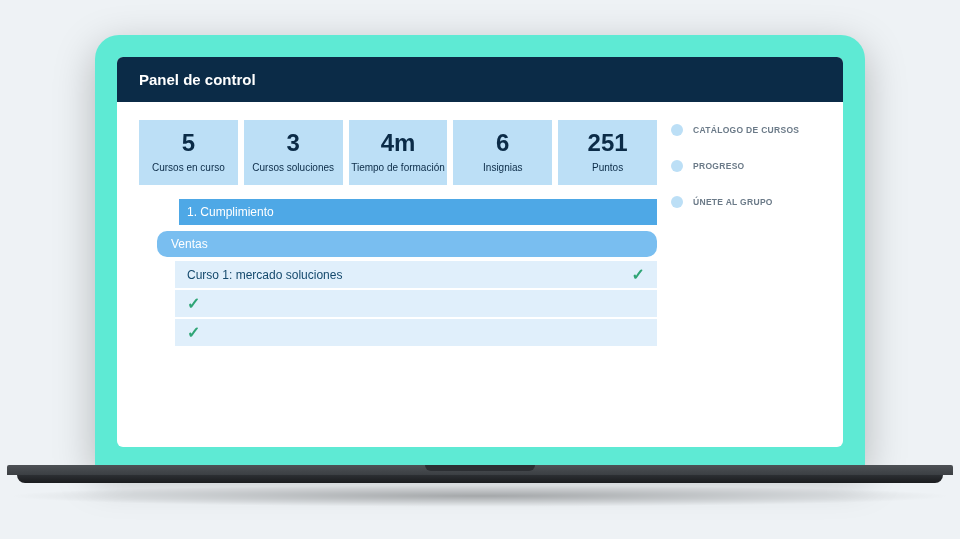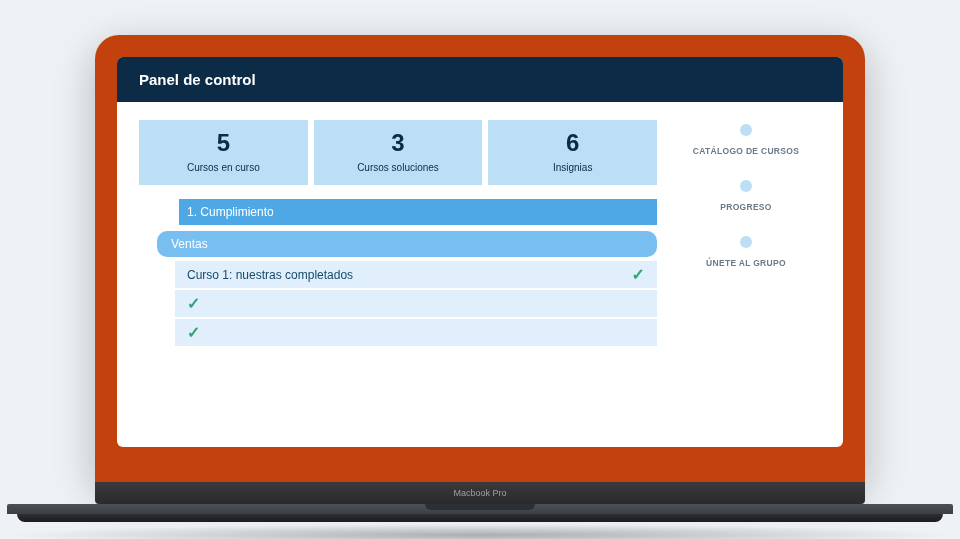--- a/index.html
+++ b/index.html
@@ -11,23 +11,23 @@
       display: flex;
       align-items: flex-start;
       justify-content: center;
       padding-top: 35px;
     }
     .laptop {
       width: 770px;
       position: relative;
     }
     .screen-bezel {
-      background: #c2410c;
+      background: #5eead4;
       border-radius: 24px 24px 0 0;
-      padding: 22px 22px 35px 22px;
+      padding: 22px 22px 18px 22px;
       box-shadow: 0 12px 40px rgba(0,0,0,0.25);
     }
     .screen {
       background: #fff;
       border-radius: 6px;
       overflow: hidden;
       height: 390px;
       display: flex;
       flex-direction: column;
     }
@@ -115,21 +115,20 @@
     }
     .side-item {
       display: flex;
       align-items: center;
       gap: 10px;
       font-size: 8.5px;
       letter-spacing: 0.3px;
       color: #6b7a88;
       font-weight: 600;
       margin-bottom: 24px;
-      flex-direction: column;
     }
     .side-dot {
       width: 12px;
       height: 12px;
       border-radius: 50%;
       background: #bcdff6;
       flex-shrink: 0;
     }
     .hinge {
       background: linear-gradient(#3a3a3d, #2a2a2d);
@@ -199,36 +198,44 @@
           <div class="stats">
             <div class="stat">
               <div class="stat-value">5</div>
               <div class="stat-label">Cursos en curso</div>
             </div>
             <div class="stat">
               <div class="stat-value">3</div>
               <div class="stat-label">Cursos soluciones</div>
             </div>
             <div class="stat">
+              <div class="stat-value">4m</div>
+              <div class="stat-label">Tiempo de formación</div>
+            </div>
+            <div class="stat">
               <div class="stat-value">6</div>
               <div class="stat-label">Insignias</div>
             </div>
+            <div class="stat">
+              <div class="stat-value">251</div>
+              <div class="stat-label">Puntos</div>
+            </div>
           </div>
 
           <div class="section-bar">
             <span>1. Cumplimiento</span>
           </div>
 
           <div class="subsection-bar">
             <span>Ventas</span>
           </div>
 
           <div class="course-list">
             <div class="course-item">
-              <span>Curso 1: nuestras completados</span>
+              <span>Curso 1: mercado soluciones</span>
               <span class="check">✓</span>
             </div>
             <div class="course-item">
               <span class="check">✓</span>
             </div>
             <div class="course-item">
               <span class="check">✓</span>
             </div>
           </div>
 
@@ -246,23 +253,20 @@
           <div class="side-item">
             <span class="side-dot"></span>
             <span>ÚNETE AL GRUPO</span>
           </div>
         </div>
 
       </div>
     </div>
   </div>
 
-  <div class="hinge">
-    <span>Macbook Pro</span>
-  </div>
 
   <div class="base">
     <div class="base-top"></div>
     <div class="base-notch"></div>
     <div class="base-bottom"></div>
     <div class="shadow"></div>
   </div>
 </div>
 
 </body></html>

